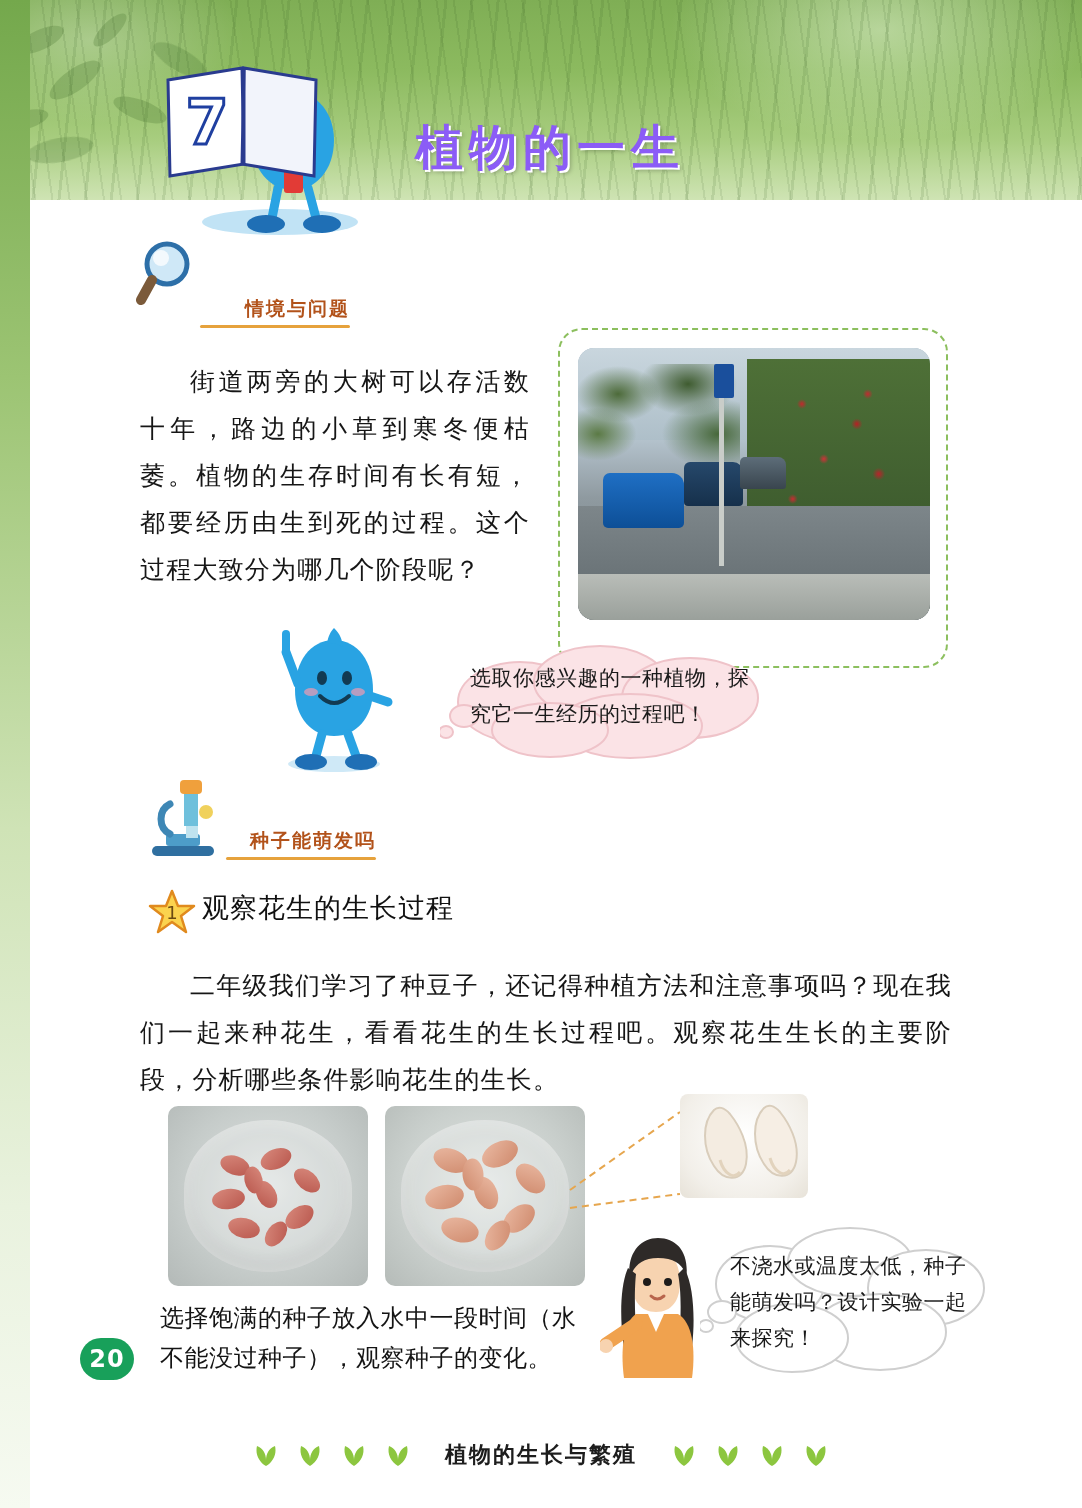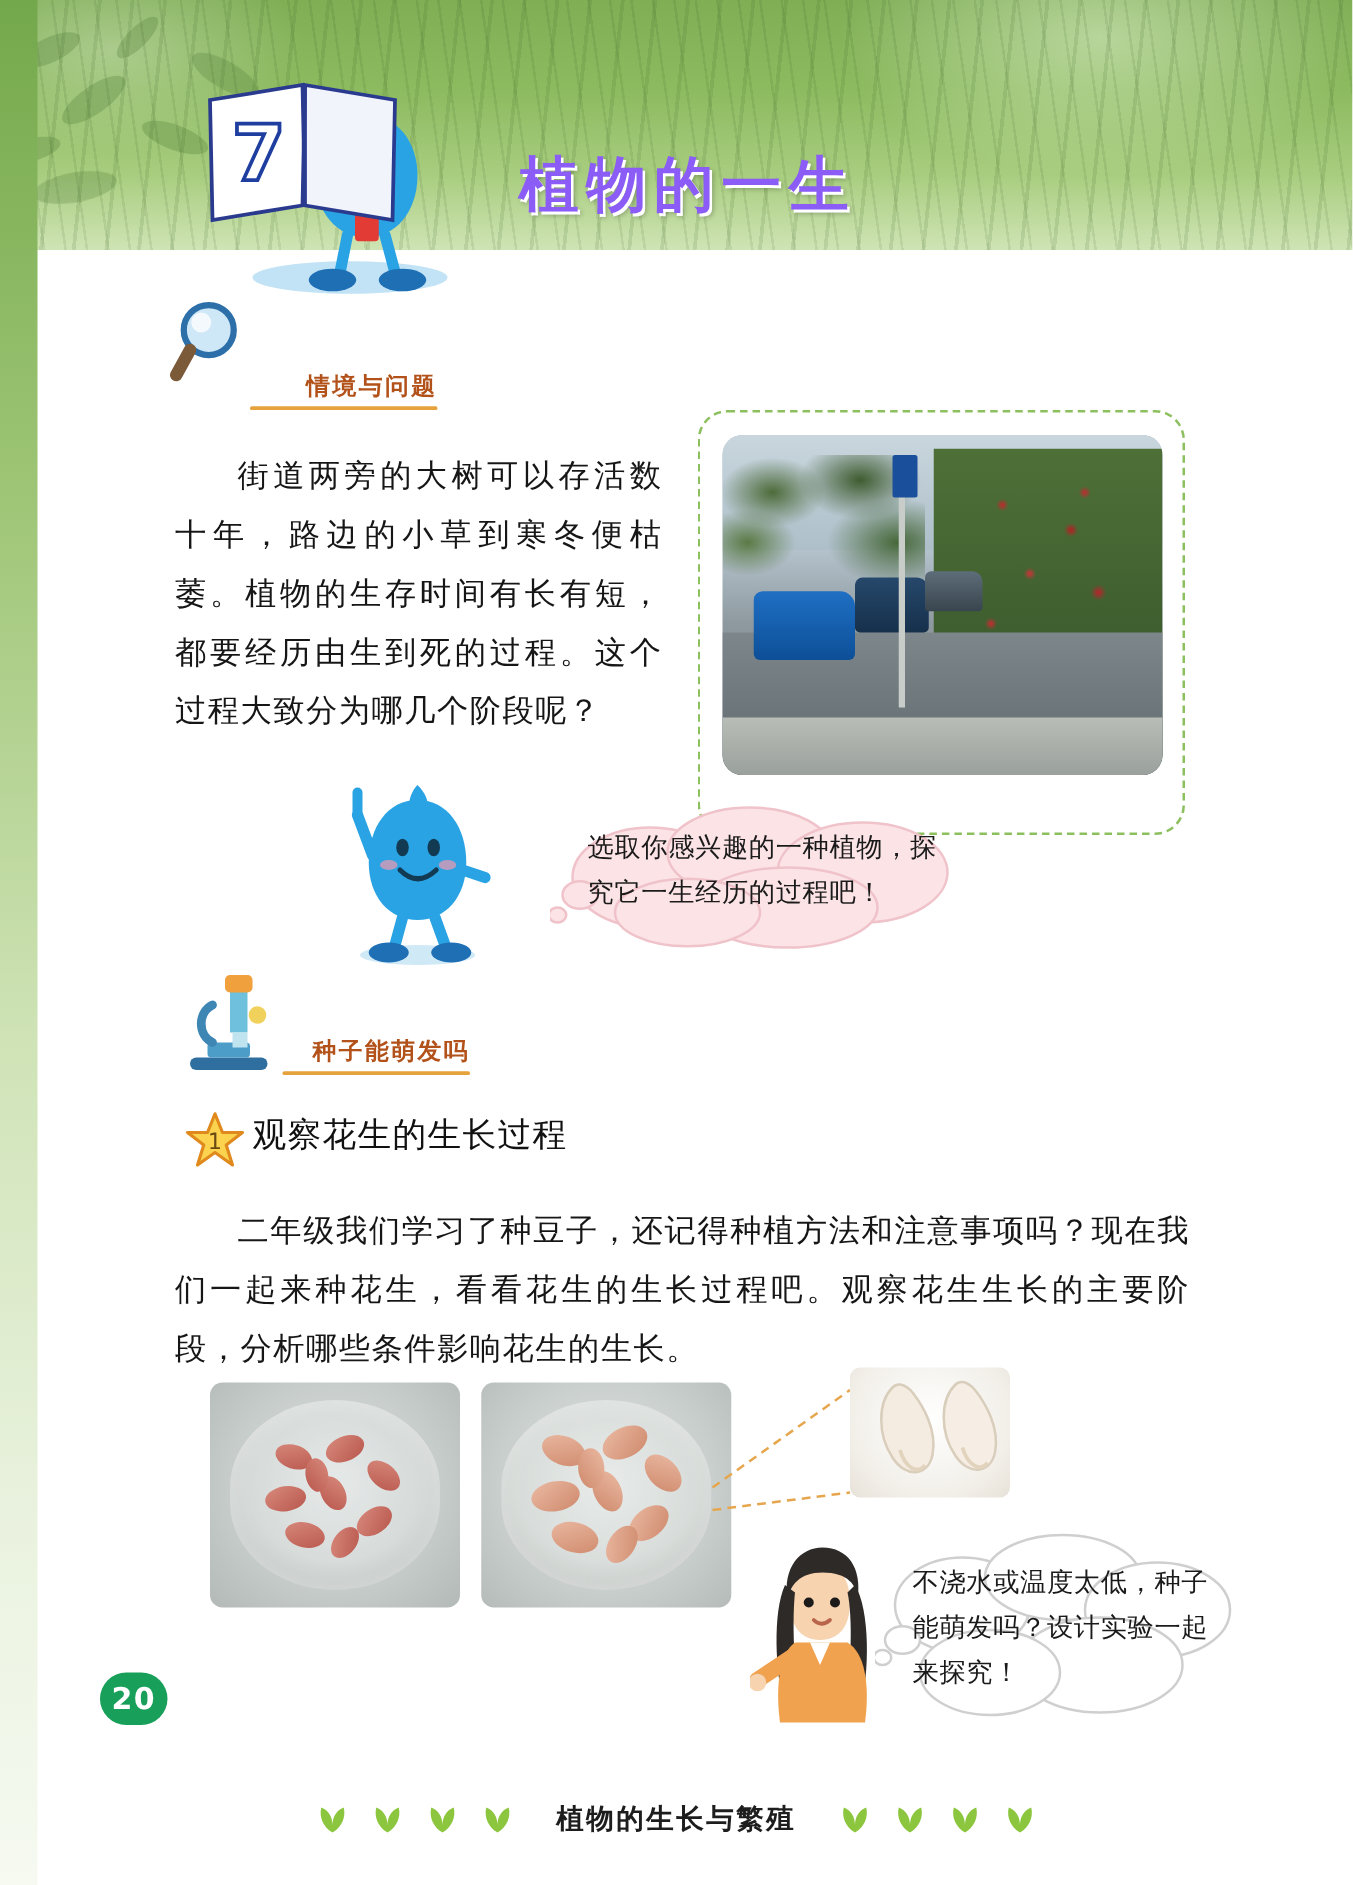--- a/index.html
+++ b/index.html
@@ -383,20 +383,21 @@
   </svg>
   <div id="sprout-photo">
     <svg viewBox="0 0 128 104" width="128" height="104">
       <path d="M34 16 C22 28 22 54 34 72 C44 88 62 88 66 70 C70 50 58 30 50 20 C44 13 38 12 34 16 Z" fill="#f4ece1" stroke="#d9cdbb" stroke-width="2"></path>
       <path d="M84 14 C72 26 72 52 84 70 C94 86 112 86 116 68 C120 48 108 28 100 18 C94 11 88 10 84 14 Z" fill="#f6eee4" stroke="#d9cdbb" stroke-width="2"></path>
       <path d="M40 66 C44 80 54 86 60 78" stroke="#e2d3bd" stroke-width="3" fill="none"></path>
       <path d="M90 64 C94 78 104 84 110 76" stroke="#e2d3bd" stroke-width="3" fill="none"></path>
     </svg>
   </div>
 
+  <div class="seed-caption">选择饱满的种子放入水中一段时间（水不能没过种子），观察种子的变化。</div>
 
   <svg class="girl" viewBox="0 0 140 160">
     <path d="M56 22 C40 22 32 36 32 54 C32 72 40 84 56 84 C72 84 80 72 80 54 C80 36 72 22 56 22 Z" fill="#f7d3b0"></path>
     <path d="M30 52 C26 26 40 10 58 10 C78 10 90 26 86 52 C86 40 78 30 58 30 C40 30 32 40 30 52 Z" fill="#2e2a28"></path>
     <path d="M84 40 C96 60 96 110 88 140 L74 140 C82 108 82 64 78 46 Z" fill="#2e2a28"></path>
     <path d="M28 40 C18 62 20 110 28 140 L42 140 C34 110 34 64 36 46 Z" fill="#2e2a28"></path>
     <circle cx="47" cy="54" r="4" fill="#1d1b1a"></circle>
     <circle cx="68" cy="54" r="4" fill="#1d1b1a"></circle>
     <path d="M51 68 Q57 74 64 68" stroke="#b8654c" stroke-width="3" fill="none" stroke-linecap="round"></path>
     <path d="M36 86 C24 94 20 120 24 150 L92 150 C96 120 92 94 78 86 Z" fill="#f0a24e"></path>

